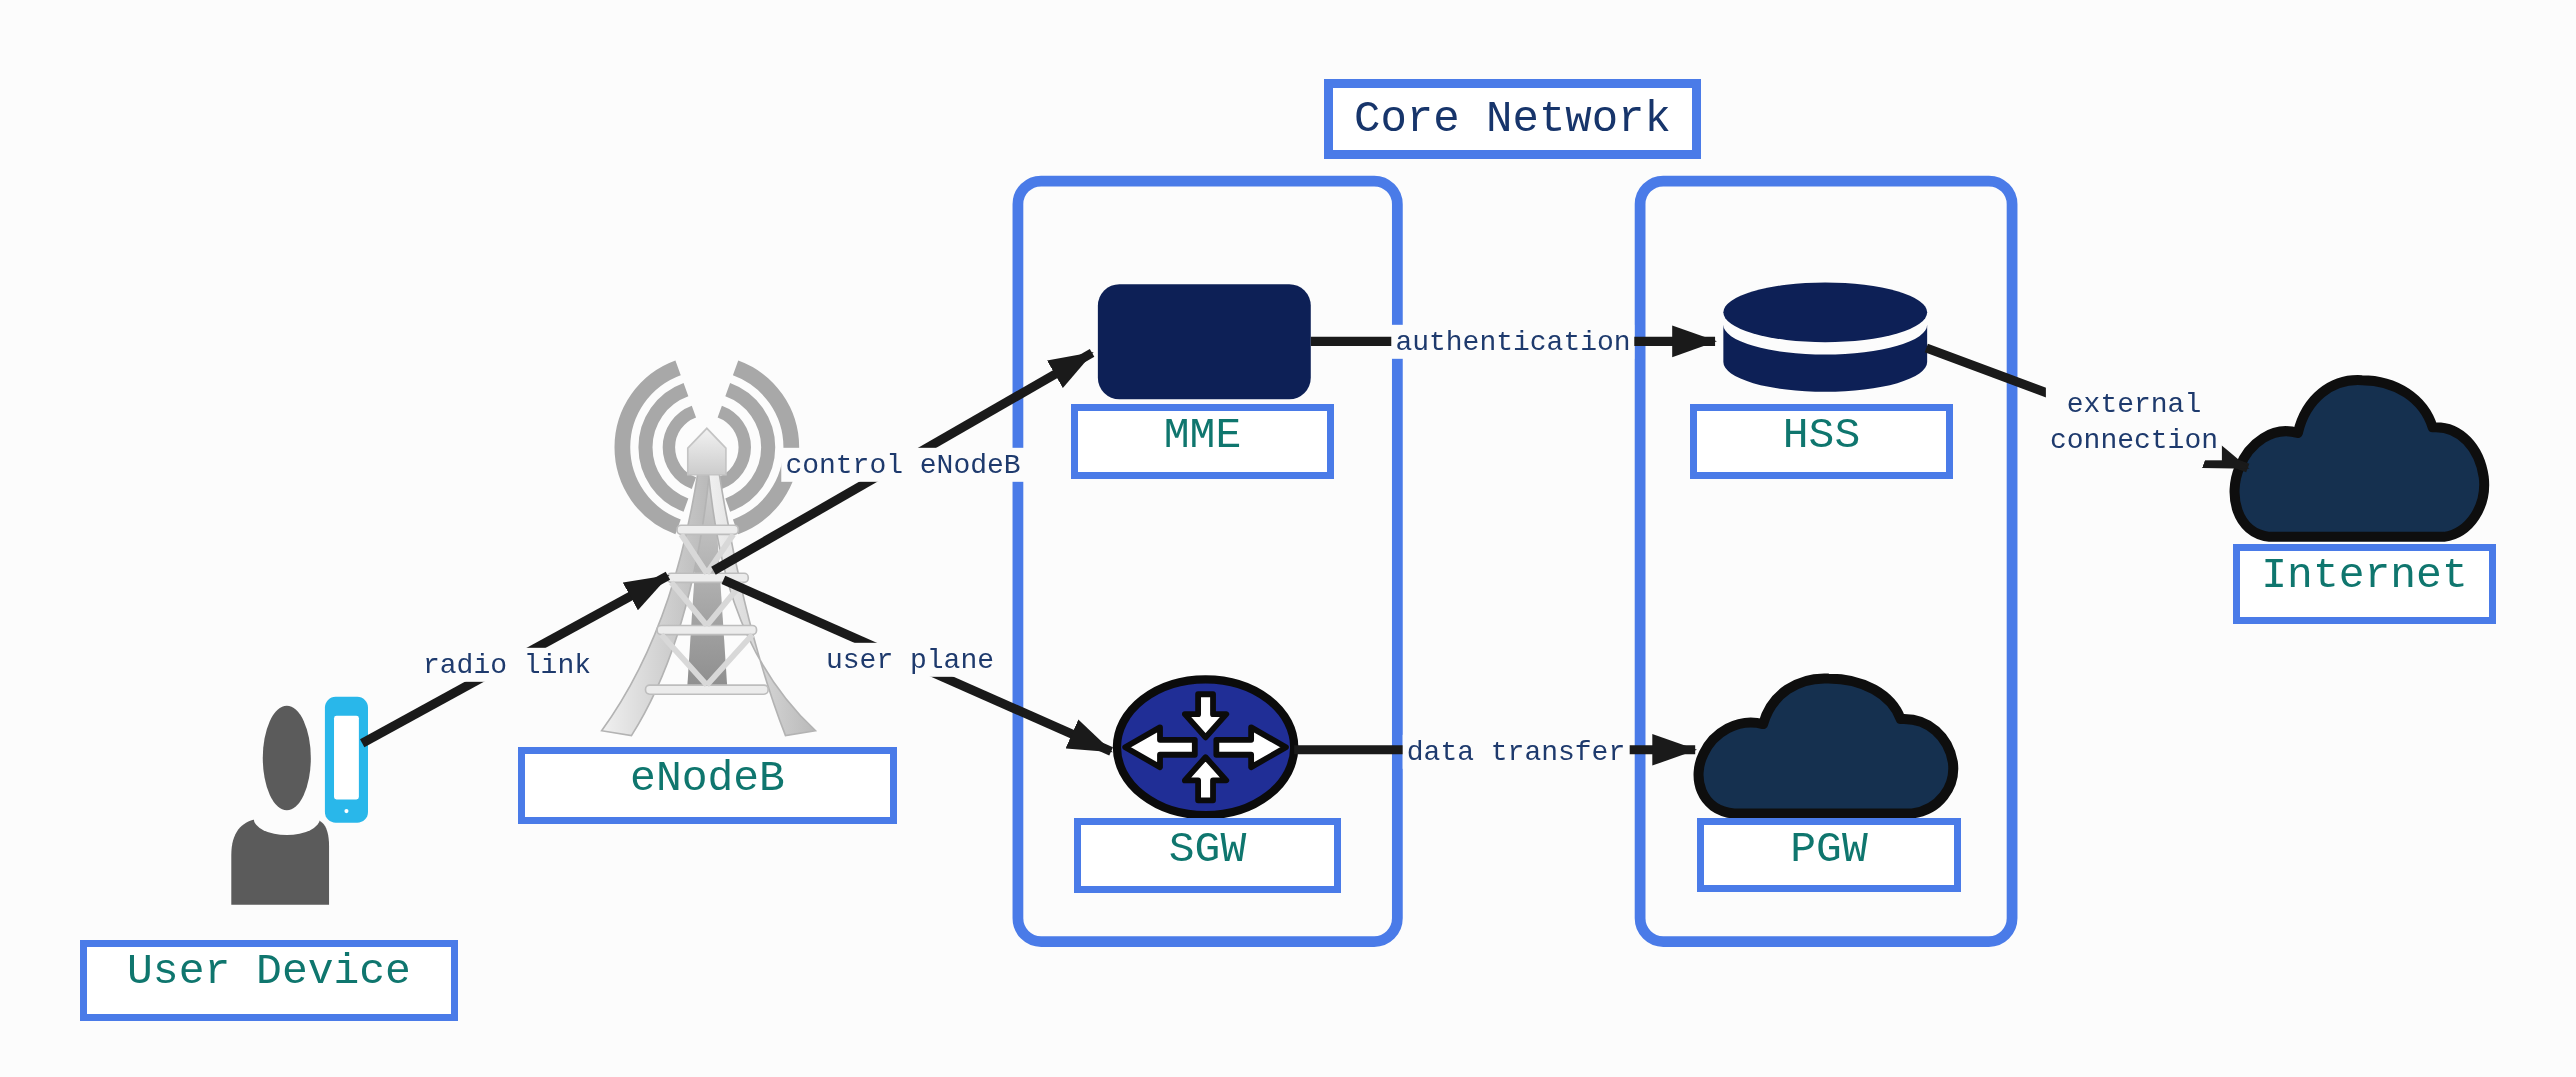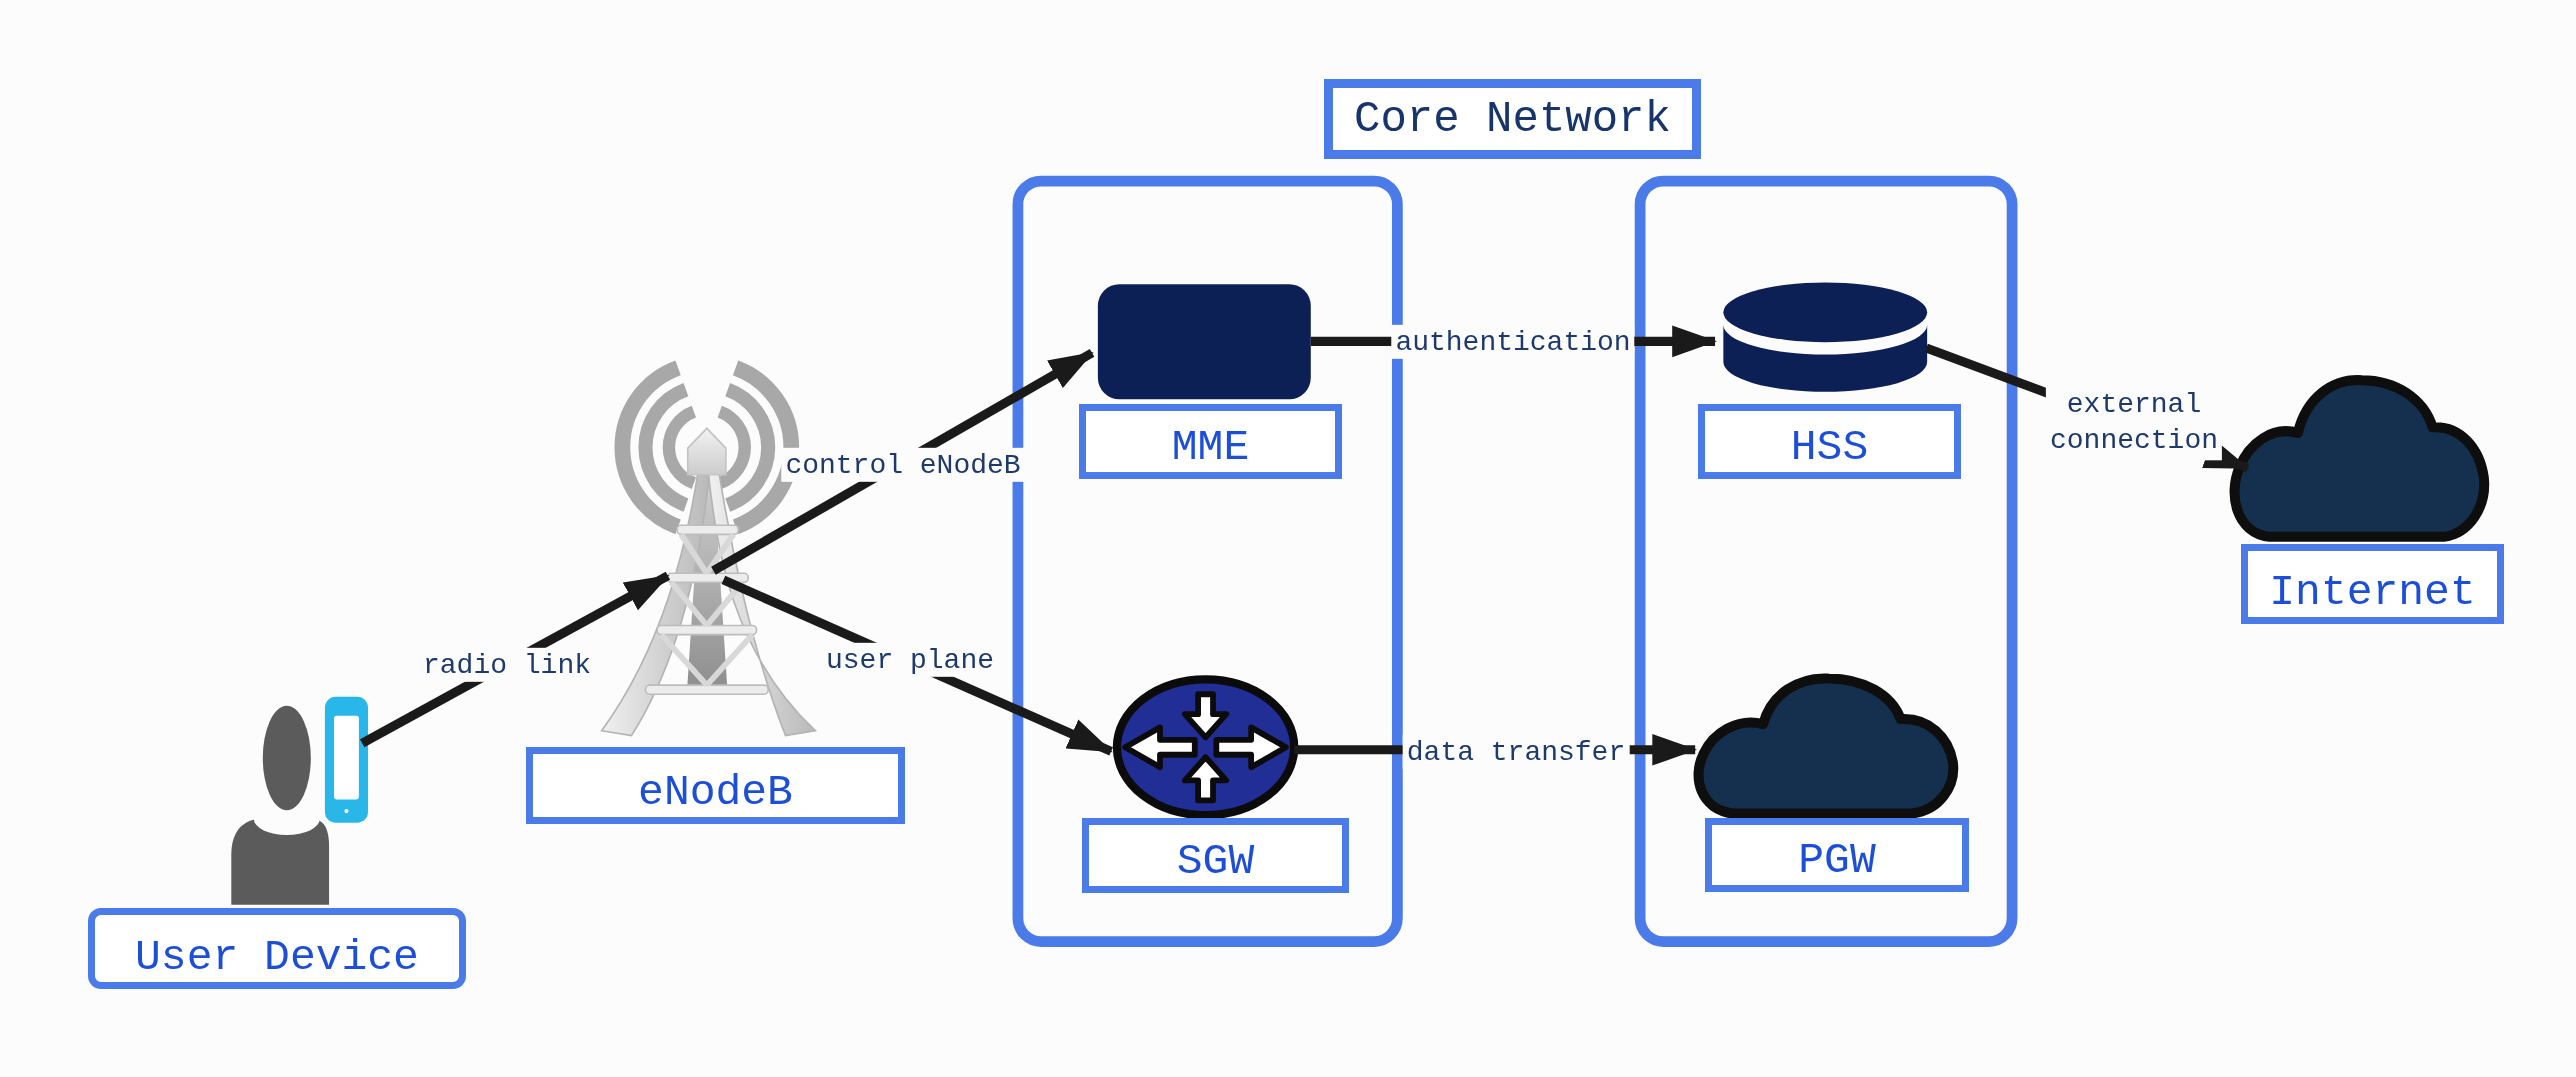--- a/index.html
+++ b/index.html
@@ -12,36 +12,35 @@
   }
   .canvas{position:absolute;inset:0;width:2576px;height:1077px;}
   svg.layer{position:absolute;left:0;top:0;width:2576px;height:1077px;}
 
   
   .nodebox{
     position:absolute;
     box-sizing:border-box;
     background:#ffffff;
     border:7.5px solid #4a7be8;
-    display:flex;align-items:flex-end;justify-content:center;
-    color:#1d4ed8;
+    display:flex;align-items:flex-start;justify-content:center;
+    color:#0f766e;
     font-size:43px;
     white-space:nowrap;
-    margin-left:8px;
   }
   .titlebox{
     position:absolute;
     box-sizing:border-box;
     left:1324px;top:79px;width:377px;height:80px;
     background:#ffffff;
     border:9px solid #4a7be8;
     display:flex;align-items:center;justify-content:center;
     color:#17356b;font-size:44px;white-space:nowrap;
   }
-  #box-user-device{left:80px;top:908px;width:378px;height:81px;border-radius:13px;}
+  #box-user-device{left:80px;top:940px;width:378px;height:81px;}
   #box-enodeb{left:518px;top:747px;width:379px;height:77px;}
   #box-mme{left:1071px;top:404px;width:263px;height:75px;}
   #box-sgw{left:1074px;top:818px;width:267px;height:75px;}
   #box-hss{left:1690px;top:404px;width:263px;height:75px;}
   #box-pgw{left:1697px;top:818px;width:264px;height:74px;}
   #box-internet{left:2233px;top:544px;width:263px;height:80px;}
 
   
   .annot{
     position:absolute;

